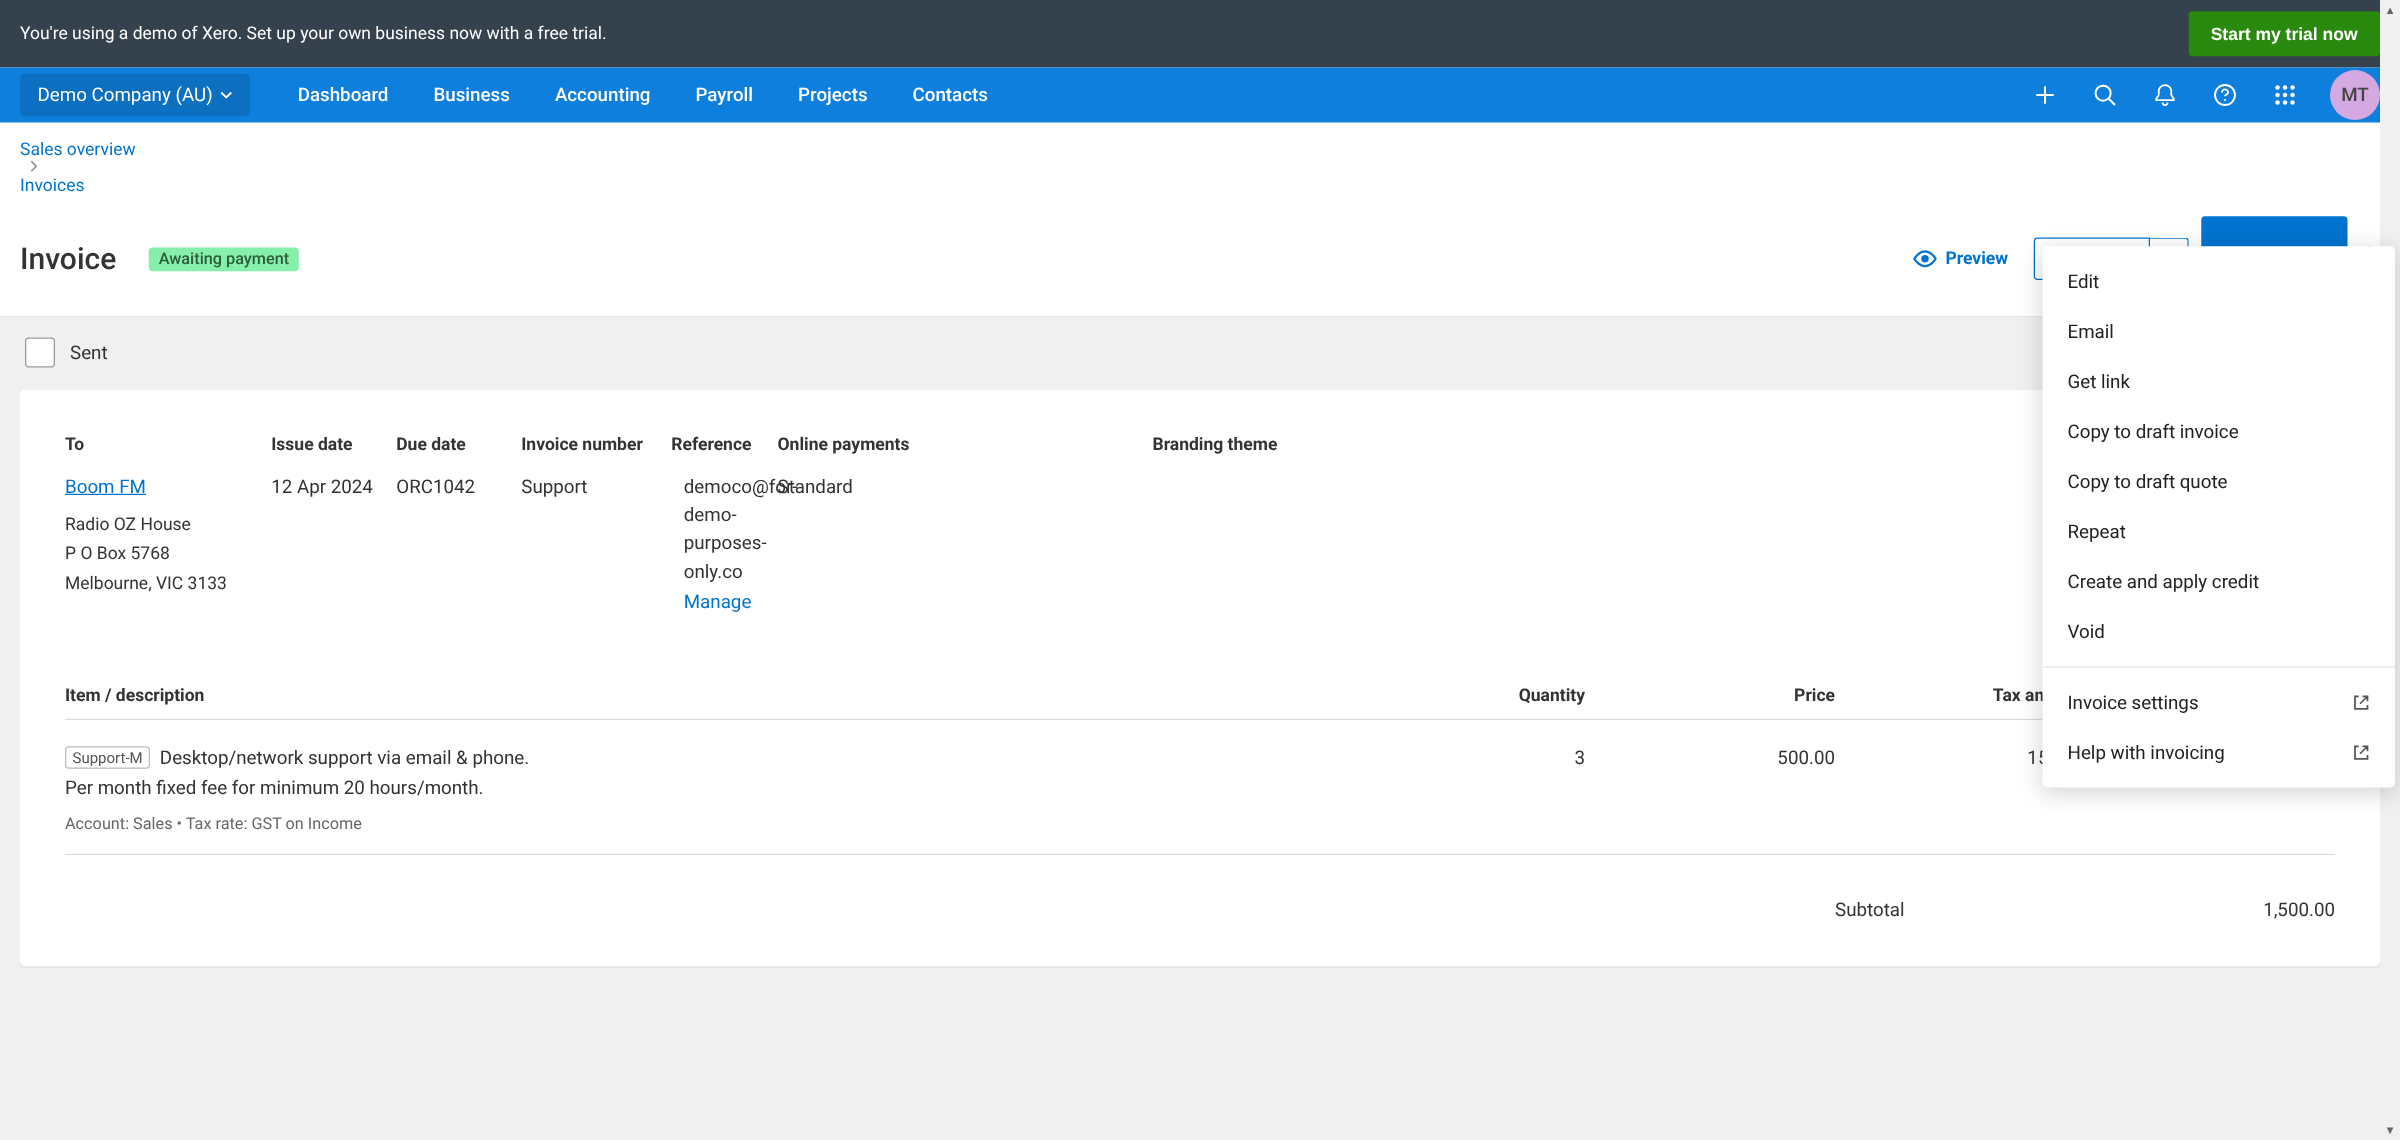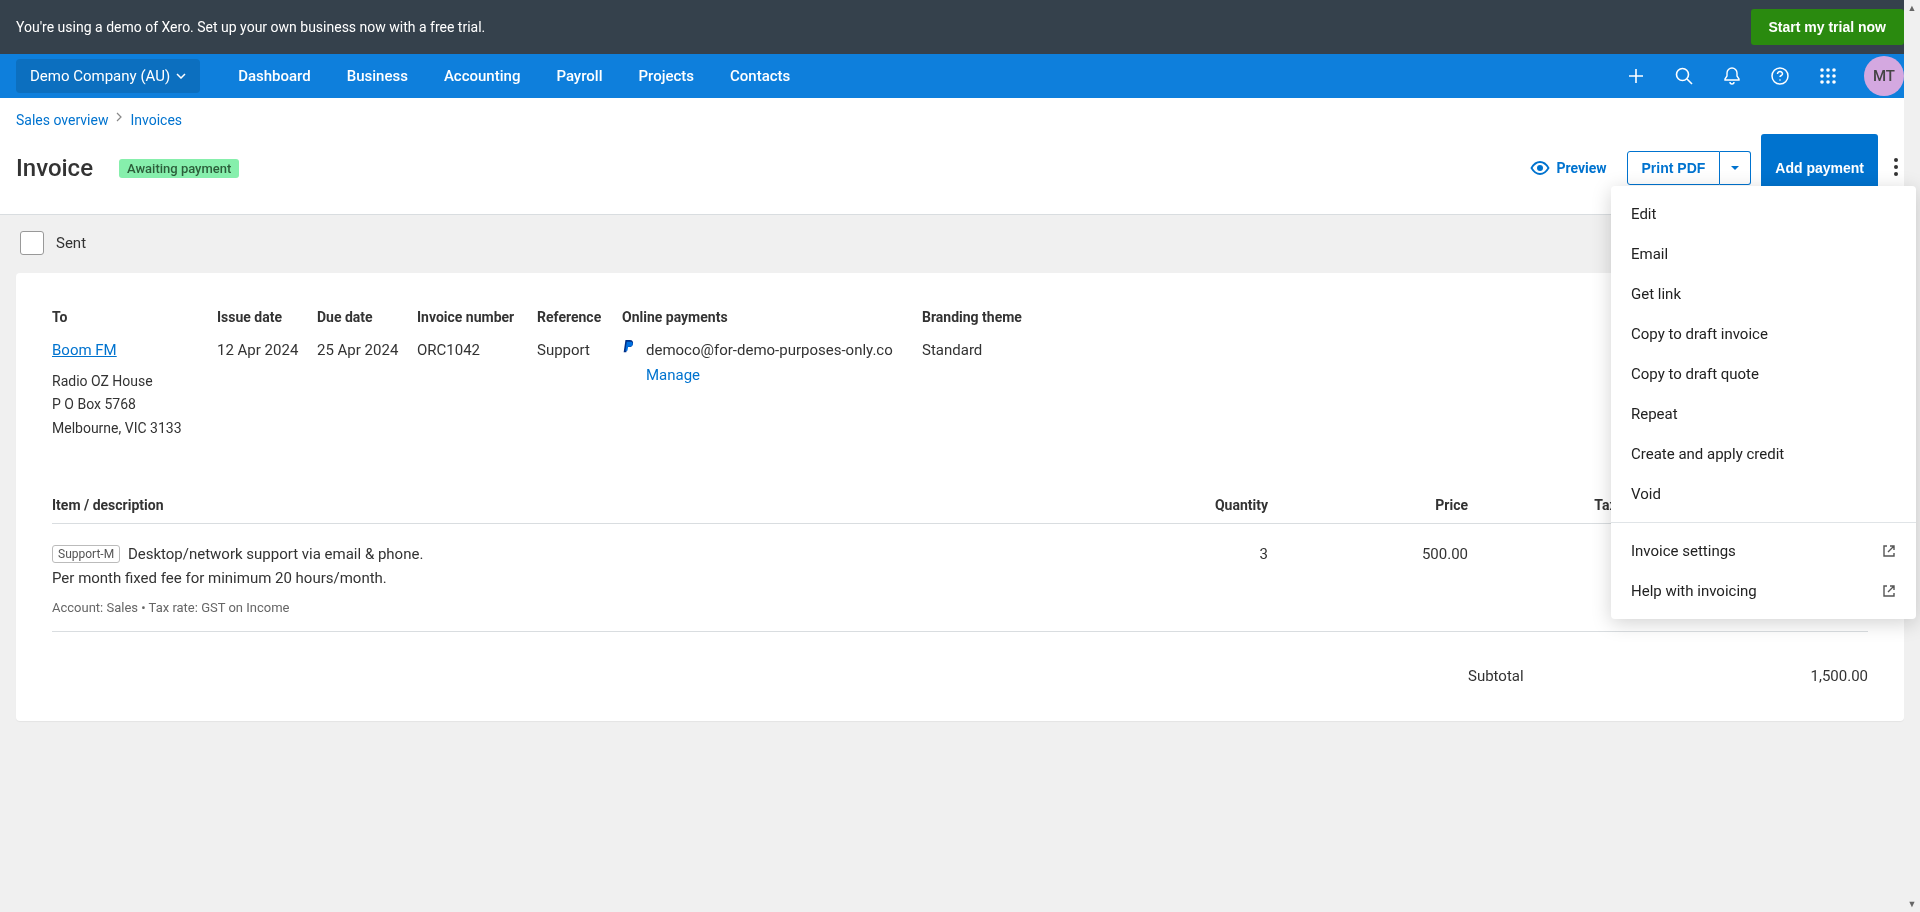--- a/index.html
+++ b/index.html
@@ -15,21 +15,21 @@
   .org-switcher svg { margin-left: 6px; }
   .nav-items { display: flex; margin-left: 20px; }
   .nav-item { padding: 0 18px; font-size: 15px; font-weight: 500; cursor: pointer; height: 61px; display: flex; align-items: center; }
   .nav-spacer { flex: 1; }
   .nav-icons { display: flex; align-items: center; }
   .nav-icon-btn { width: 48px; height: 48px; display: flex; align-items: center; justify-content: center; cursor: pointer; }
   .avatar { width: 40px; height: 40px; border-radius: 50%; background: #d4a8e0; color: #444; font-weight: 500; display: flex; align-items: center; justify-content: center; margin-left: 12px; cursor: pointer; font-size: 15px;}
   
   
   .page-head { padding: 14px 16px 12px 16px; border-bottom: 1px solid #d9dde0; }
-  .breadcrumb { display: flex; align-items: flex-start; font-size: 14px; margin-bottom: 6px; }
+  .breadcrumb { display: flex; align-items: flex-start; font-size: 14px; margin-bottom: 16px; flex-direction: column; }
   .breadcrumb a { color: #0073cf; text-decoration: none; cursor: pointer; }
   .breadcrumb-sep { margin: 0 8px; color: #888; font-size: 10px; }
   .title-row { display: flex; align-items: center; }
   .title-row h1 { margin: 0; font-size: 24px; font-weight: 500; }
   .status-badge { background: #86efac; color: #2c5e3a; padding: 2px 8px; border-radius: 3px; font-size: 13px; margin-left: 26px; font-weight: 500; }
   .title-actions { margin-left: auto; display: flex; align-items: center; gap: 10px; position: relative; }
   .preview-link { color: #0073cf; font-weight: 700; cursor: pointer; display: flex; align-items: center; gap: 6px; padding: 0 10px; }
   .btn-group { display: flex; }
   .btn-outline { background: #fff; border: 1px solid #0073cf; color: #0073cf; padding: 8px 14px; font-weight: 700; cursor: pointer; border-radius: 3px 0 0 3px; font-size: 14px;}
   .btn-outline-dd { background: #fff; border: 1px solid #0073cf; border-left: none; color: #0073cf; padding: 8px 10px; cursor: pointer; border-radius: 0 3px 3px 0; display: flex; align-items: center;}
@@ -58,21 +58,21 @@
   .line-row .r { text-align: right; }
   .item-tag { border: 1px solid #bbb; color: #555; font-size: 12px; padding: 1px 5px; border-radius: 3px; vertical-align: 1px; margin-right: 4px; }
   .desc-line { font-size: 15px; line-height: 1.6; }
   .acct-line { font-size: 13px; color: #666; margin-top: 10px; }
   
   .totals { margin-top: 35px; display: grid; grid-template-columns: 1fr 200px 200px; }
   .totals .lbl { grid-column: 2; text-align: left; font-size: 15px; }
   .totals .amt { grid-column: 3; text-align: right; font-size: 15px; }
   
   
-  .dropdown { position: absolute; top: 52px; right: -12px; width: 305px; background: #fff; border-radius: 4px; box-shadow: 0 4px 20px rgba(0,0,0,0.18); z-index: 100; padding: 8px 0; }
+  .dropdown { position: absolute; top: 24px; right: -12px; width: 282px; background: #fff; border-radius: 4px; box-shadow: 0 4px 20px rgba(0,0,0,0.18); z-index: 100; padding: 8px 0; }
   .dropdown-item { padding: 11px 20px; font-size: 15px; cursor: pointer; display: flex; justify-content: space-between; align-items: center; color: #222; }
   .dropdown-sep { height: 1px; background: #e0e4e7; margin: 8px 0; }
   .ext-icon { color: #555; }
   
   
   .scrollbar-gutter { position: fixed; top: 0; right: 0; bottom: 0; width: 16px; background: #f0f0f0; border-left: 0 solid #d0d0d0; display: flex; flex-direction: column; justify-content: space-between; color: #666;}
   .scrollbar-arrow { height: 16px; display:flex; align-items:center; justify-content:center; cursor:pointer; font-size:9px;}
 </style>
 </head>
 <body>
@@ -239,21 +239,20 @@
 
       <div class="val">
         <a class="to-link">Boom FM</a>
         <div class="addr-line">
           <div>Radio OZ House</div>
           <div>P O Box 5768</div>
           <div>Melbourne, VIC 3133</div>
         </div>
       </div>
       <div class="val">12 Apr 2024</div>
-      <div class="val">25 Apr 2024</div>
       <div class="val">ORC1042</div>
       <div class="val">Support</div>
       <div class="val op-cell">
         <svg class="pp-icon" width="14" height="18" viewBox="0 0 14 18">
             <path d="M3 1h5c3 0 4 2 3.5 4.5C11 8 9 9 7 9H5l-1 6H1L3 1z" fill="#003087"></path>
             <path d="M4.5 3h4c2.2 0 3 1.5 2.6 3.3C10.7 8 9.2 8.8 7.6 8.8H6l-.8 4.5H3L4.5 3z" fill="#0070e0"></path>
           </svg>
         <div>
           <span>democo@for-demo-purposes-only.co</span>
           <a class="manage-link">Manage</a>

